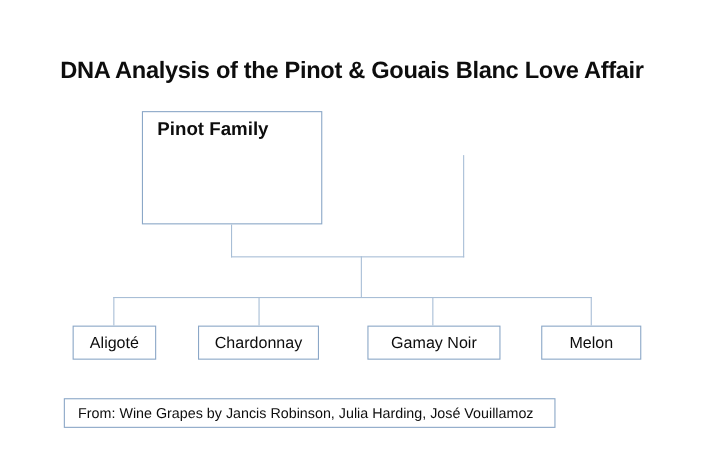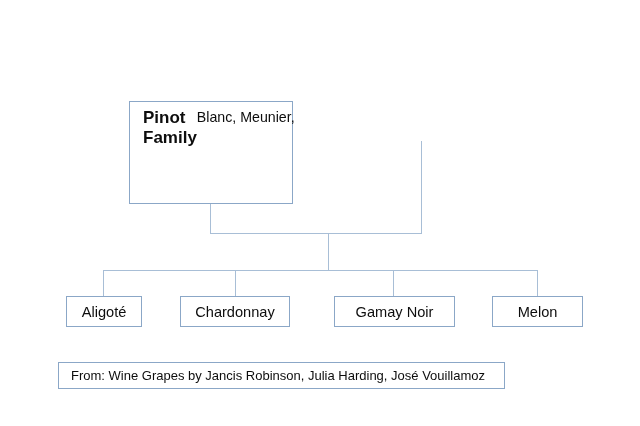--- a/index.html
+++ b/index.html
@@ -138,34 +138,34 @@
   #conn-drop-aligote    { left: 103px; top: 270px; height: 26px; }
   #conn-drop-chardonnay { left: 235px; top: 270px; height: 26px; }
   #conn-drop-gamay      { left: 393px; top: 270px; height: 26px; }
   #conn-drop-melon      { left: 537px; top: 270px; height: 26px; }
 </style>
 </head>
 <body>
 
 <div id="slide">
 
+  <div id="chart-title">DNA Analysis of the Pinot &amp; Gouais Blanc Love Affair</div>
 
   <div class="conn conn-v" id="conn-pinot-drop"></div>
   <div class="conn conn-v" id="conn-gouais-drop"></div>
   <div class="conn conn-h" id="conn-merge-bar"></div>
   <div class="conn conn-v" id="conn-center-stem"></div>
   <div class="conn conn-h" id="conn-dist-bar"></div>
   <div class="conn conn-v" id="conn-drop-aligote"></div>
   <div class="conn conn-v" id="conn-drop-chardonnay"></div>
   <div class="conn conn-v" id="conn-drop-gamay"></div>
   <div class="conn conn-v" id="conn-drop-melon"></div>
 
   <div class="node" id="node-pinot">
     <div class="node-title">Pinot Family</div>
-    <div class="node-sub">Blanc, Meunier,</div>
   </div>
 
 
   <div class="node node-leaf" id="node-aligote">
     <div class="leaf-label">Aligoté</div>
   </div>
 
   <div class="node node-leaf" id="node-chardonnay">
     <div class="leaf-label">Chardonnay</div>
   </div>

